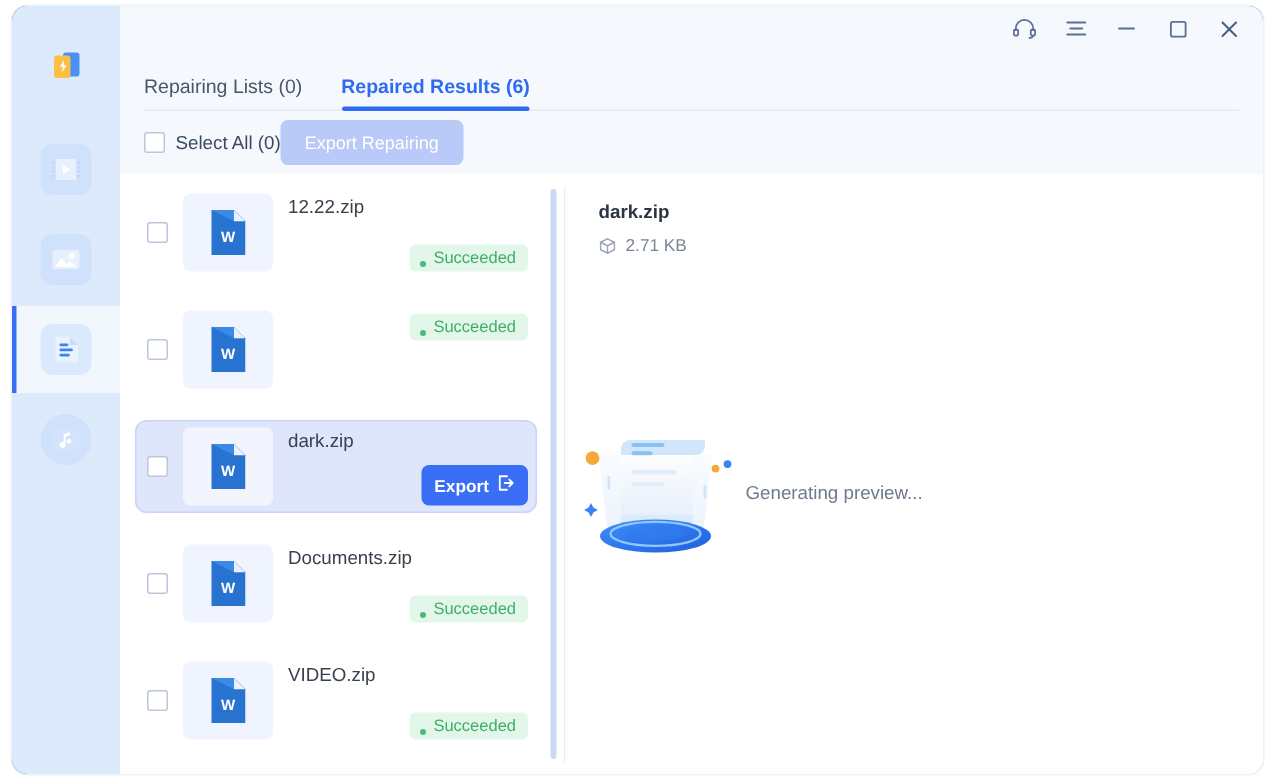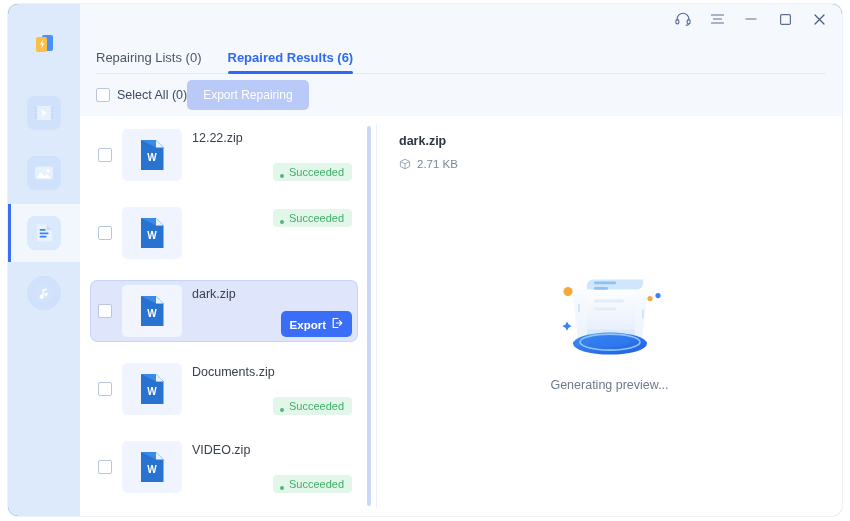--- a/index.html
+++ b/index.html
@@ -299,21 +299,21 @@
     gap: 6px;
     font-size: 11.5px;
     color: #7a8597;
   }
   .preview-center {
     position: absolute;
     left: 0; right: 0;
     top: 50%;
     transform: translateY(-46%);
     display: flex;
-    flex-direction: column;
+    flex-direction: row;
     align-items: center;
   }
   .illus { position: relative; width: 120px; height: 110px; }
   .loading-text {
     margin-top: 16px;
     font-size: 12.5px;
     color: #6f7a8c;
   }
 </style>
 </head>

